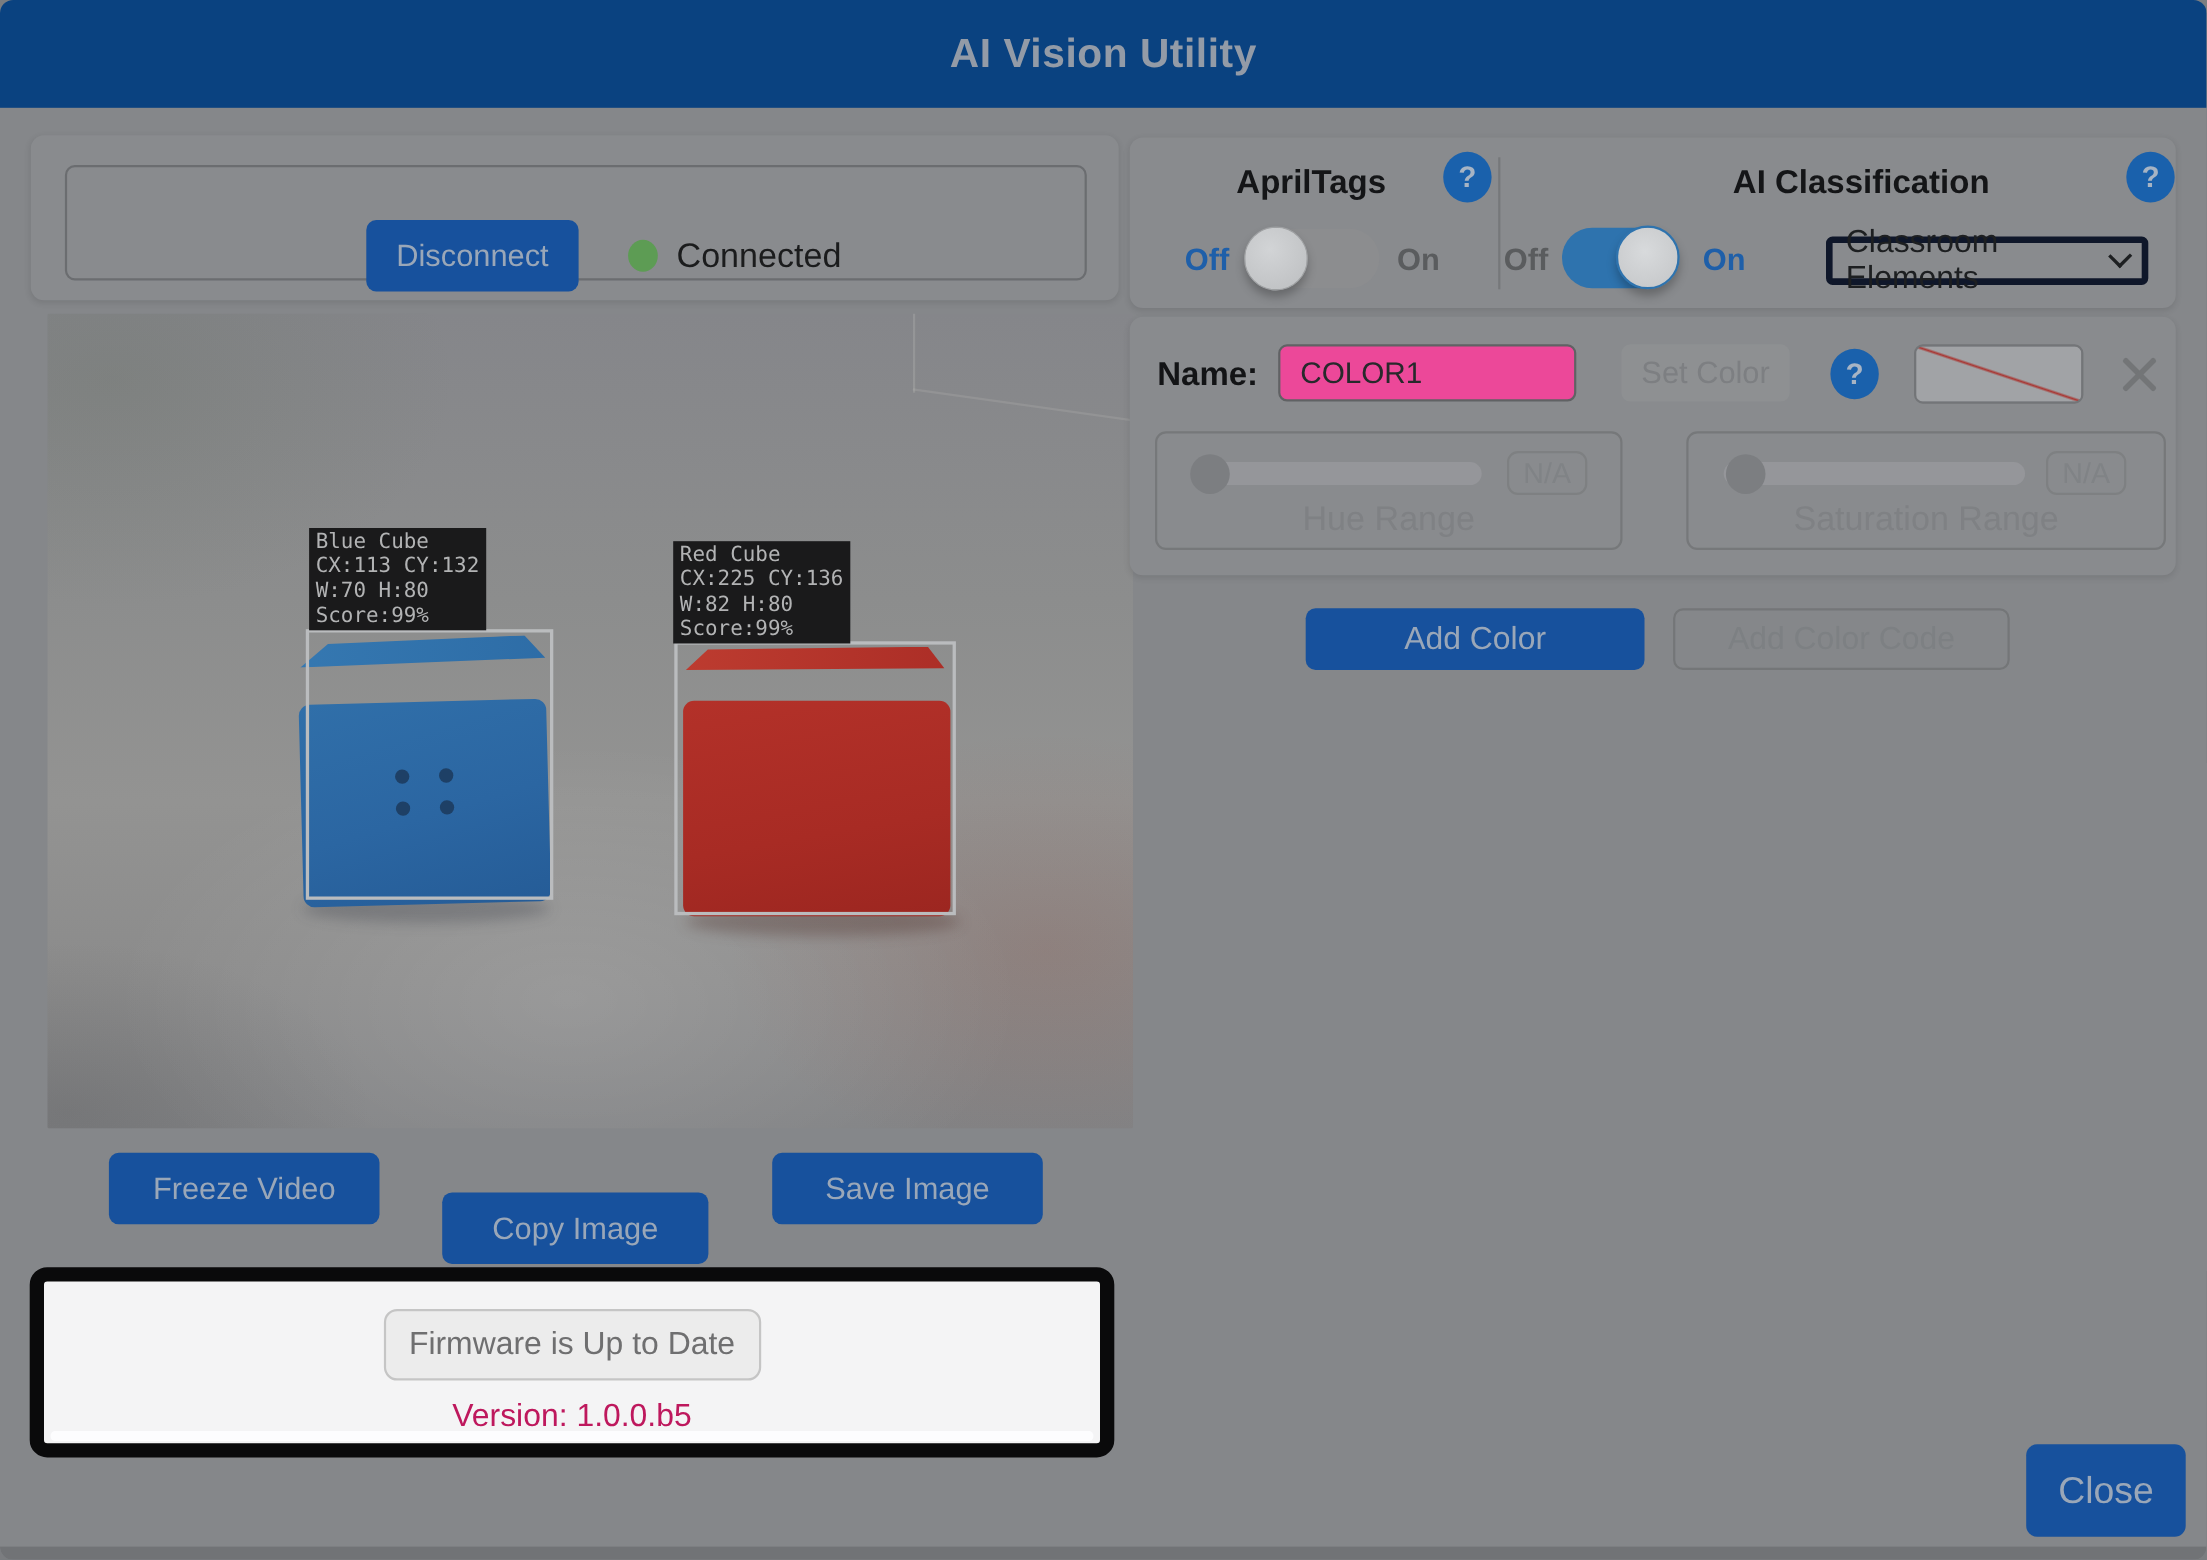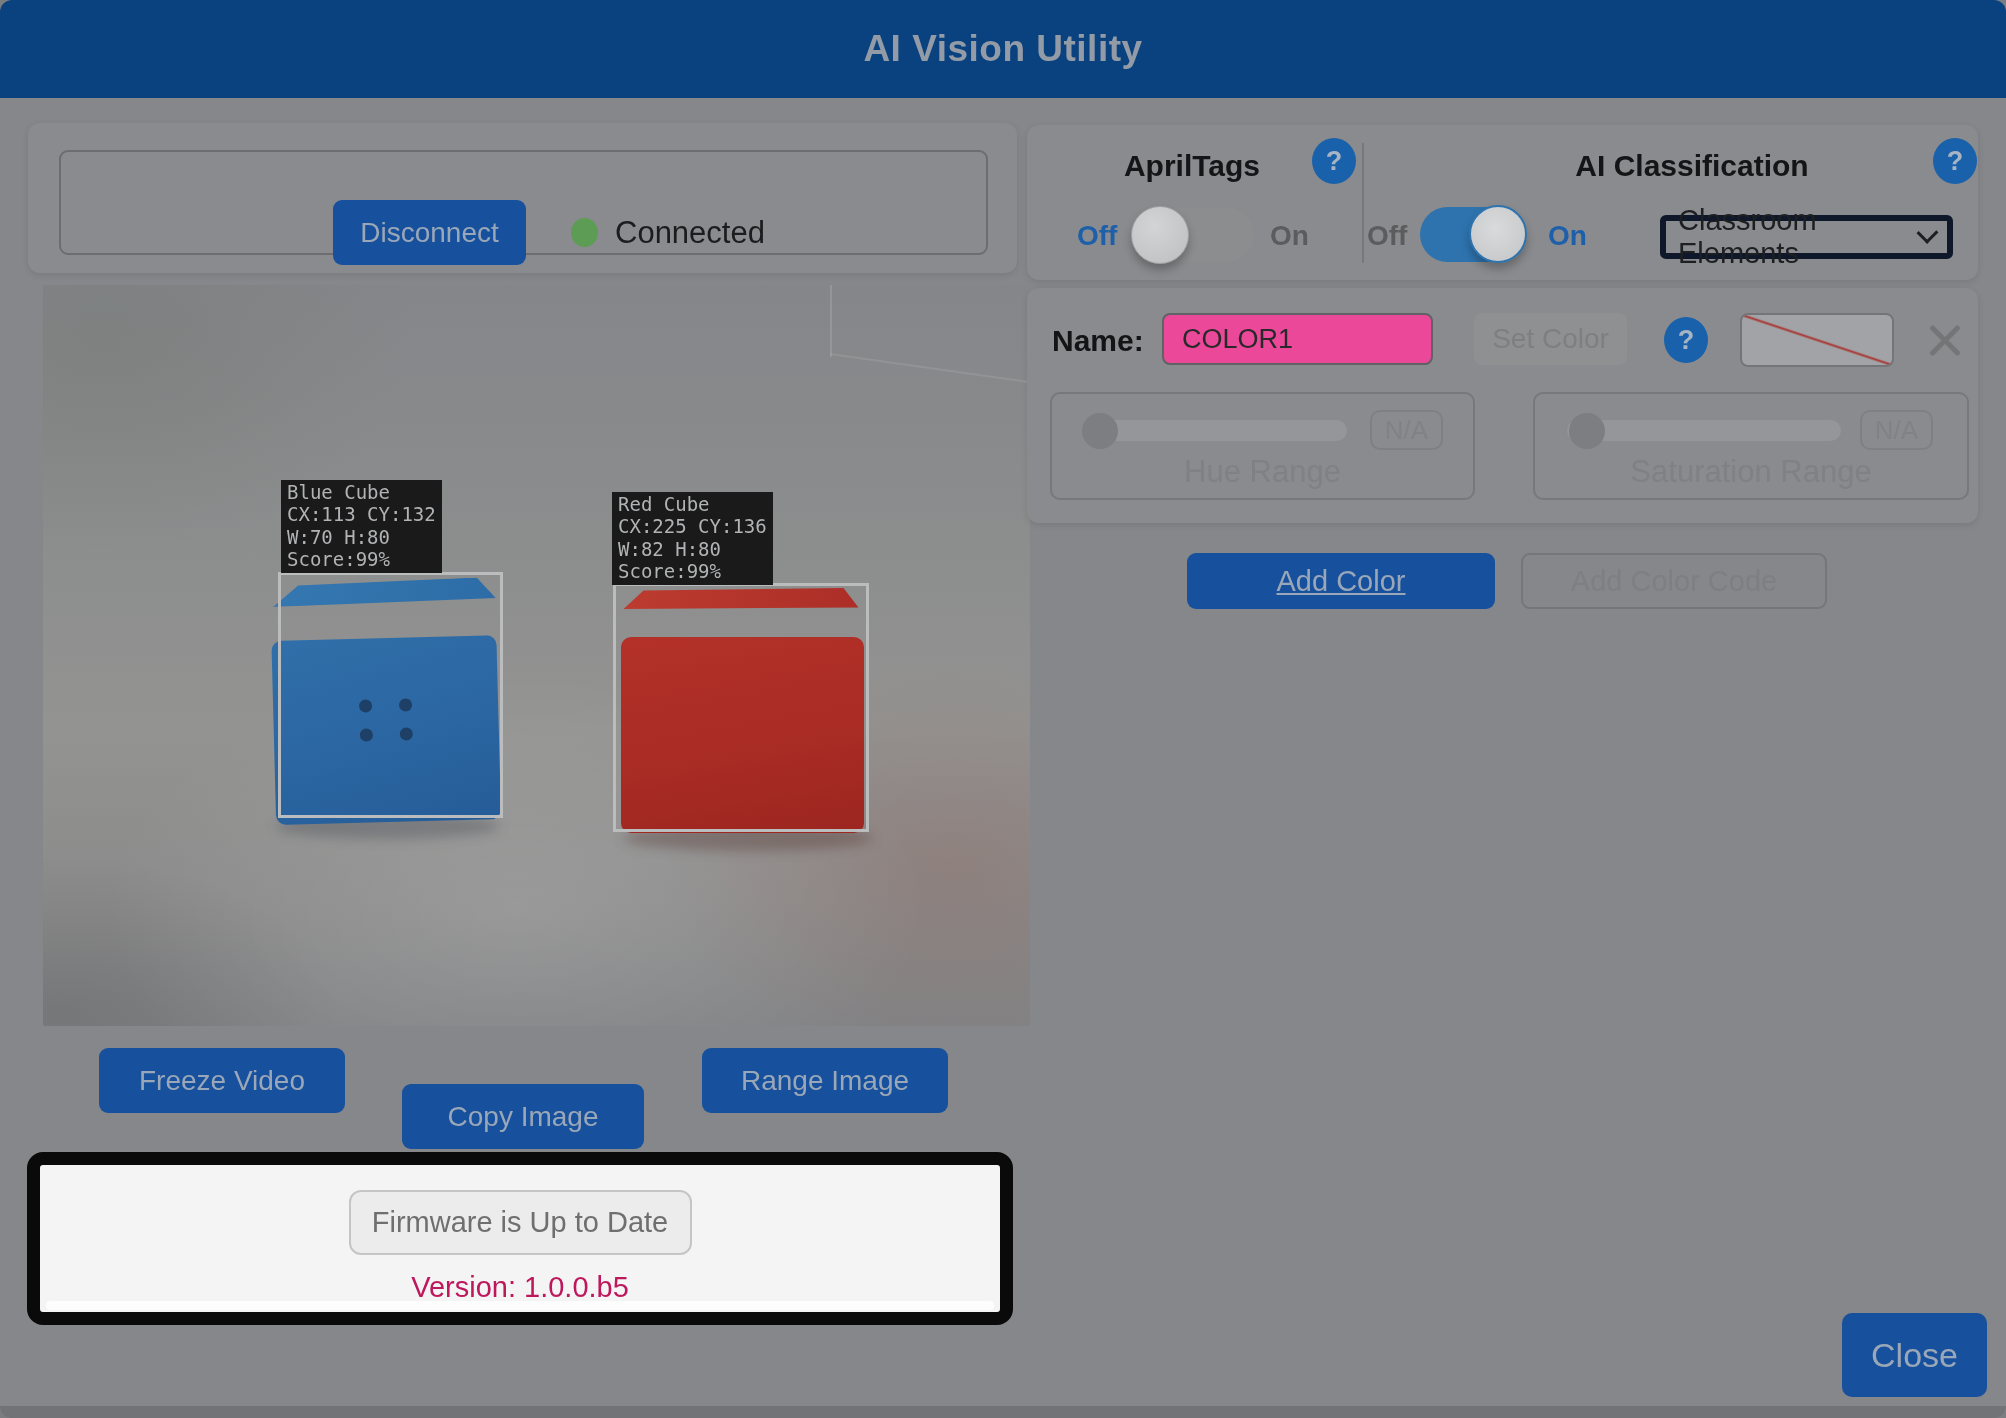--- a/index.html
+++ b/index.html
@@ -108,21 +108,21 @@
             background:#737577; border-radius:2px; }
   .xicon::before { transform:rotate(45deg); } .xicon::after { transform:rotate(-45deg); }
   .slider-panel { position:absolute; top:104px; height:108px; border:2px solid #76787a; border-radius:10px; }
   .sp-hue { left:23px; width:425px; } .sp-sat { left:506px; width:436px; }
   .track { position:absolute; left:32px; top:26px; height:21px; border-radius:11px; background:#95969a; }
   .sknob { position:absolute; left:30px; top:19px; width:36px; height:36px; border-radius:50%; background:#7c7e81; }
   .na { position:absolute; top:16px; width:73px; height:40px; border:2px solid #7e8082; border-radius:10px;
         color:#808386; font-size:26px; display:flex; align-items:center; justify-content:center; }
   .sp-label { position:absolute; bottom:8px; width:100%; text-align:center; font-size:31px; color:#7f8184; }
 
-  .addcolor { position:absolute; left:1187px; top:553px; width:308px; height:56px; font-size:29px;text-decoration:underline; }
+  .addcolor { position:absolute; left:1187px; top:553px; width:308px; height:56px; font-size:29px; }
   .addcolorcode { position:absolute; left:1521px; top:553px; width:306px; height:56px; background:transparent;
                   border:2px solid #747678; border-radius:9px; color:#7d8083; font-size:29px;
                   font-family:inherit; display:flex; align-items:center; justify-content:center; }
 
   .close-btn { position:absolute; left:1842px; top:1313px; width:145px; height:84px; font-size:34px; border-radius:10px; }
   .bottom-strip { position:absolute; left:0; bottom:0; width:2006px; height:12px; background:#717376; }
 </style>
 </head>
 <body>
 
@@ -164,21 +164,21 @@
     <div class="det-box" style="left:235px;top:287px;width:225px;height:246px;"></div>
     <div class="det-box" style="left:570px;top:298px;width:256px;height:249px;"></div>
 
     <div class="det-label" style="left:238px;top:195px;"><span>Blue Cube</span><br><span>CX:113 CY:132</span><br><span>W:70 H:80</span><br><span>Score:99%</span></div>
 
     <div class="det-label" style="left:569px;top:207px;"><span>Red Cube</span><br><span>CX:225 CY:136</span><br><span>W:82 H:80</span><br><span>Score:99%</span></div>
   </div>
 
   <button class="btn-primary vctl-freeze">Freeze Video</button>
   <button class="btn-primary vctl-copy">Copy Image</button>
-  <button class="btn-primary vctl-save">Range Image</button>
+  <button class="btn-primary vctl-save">Save Image</button>
 
   <div class="firmware">
     <button class="fw-btn">Firmware is Up to Date</button>
     <div class="fw-version">Version: 1.0.0.b5</div>
   </div>
 
   <div class="card tag-card">
     <div class="tag-divider"></div>
 
     <div class="sec-h" style="left:65px;top:24px;width:200px;text-align:center;">AprilTags</div>

